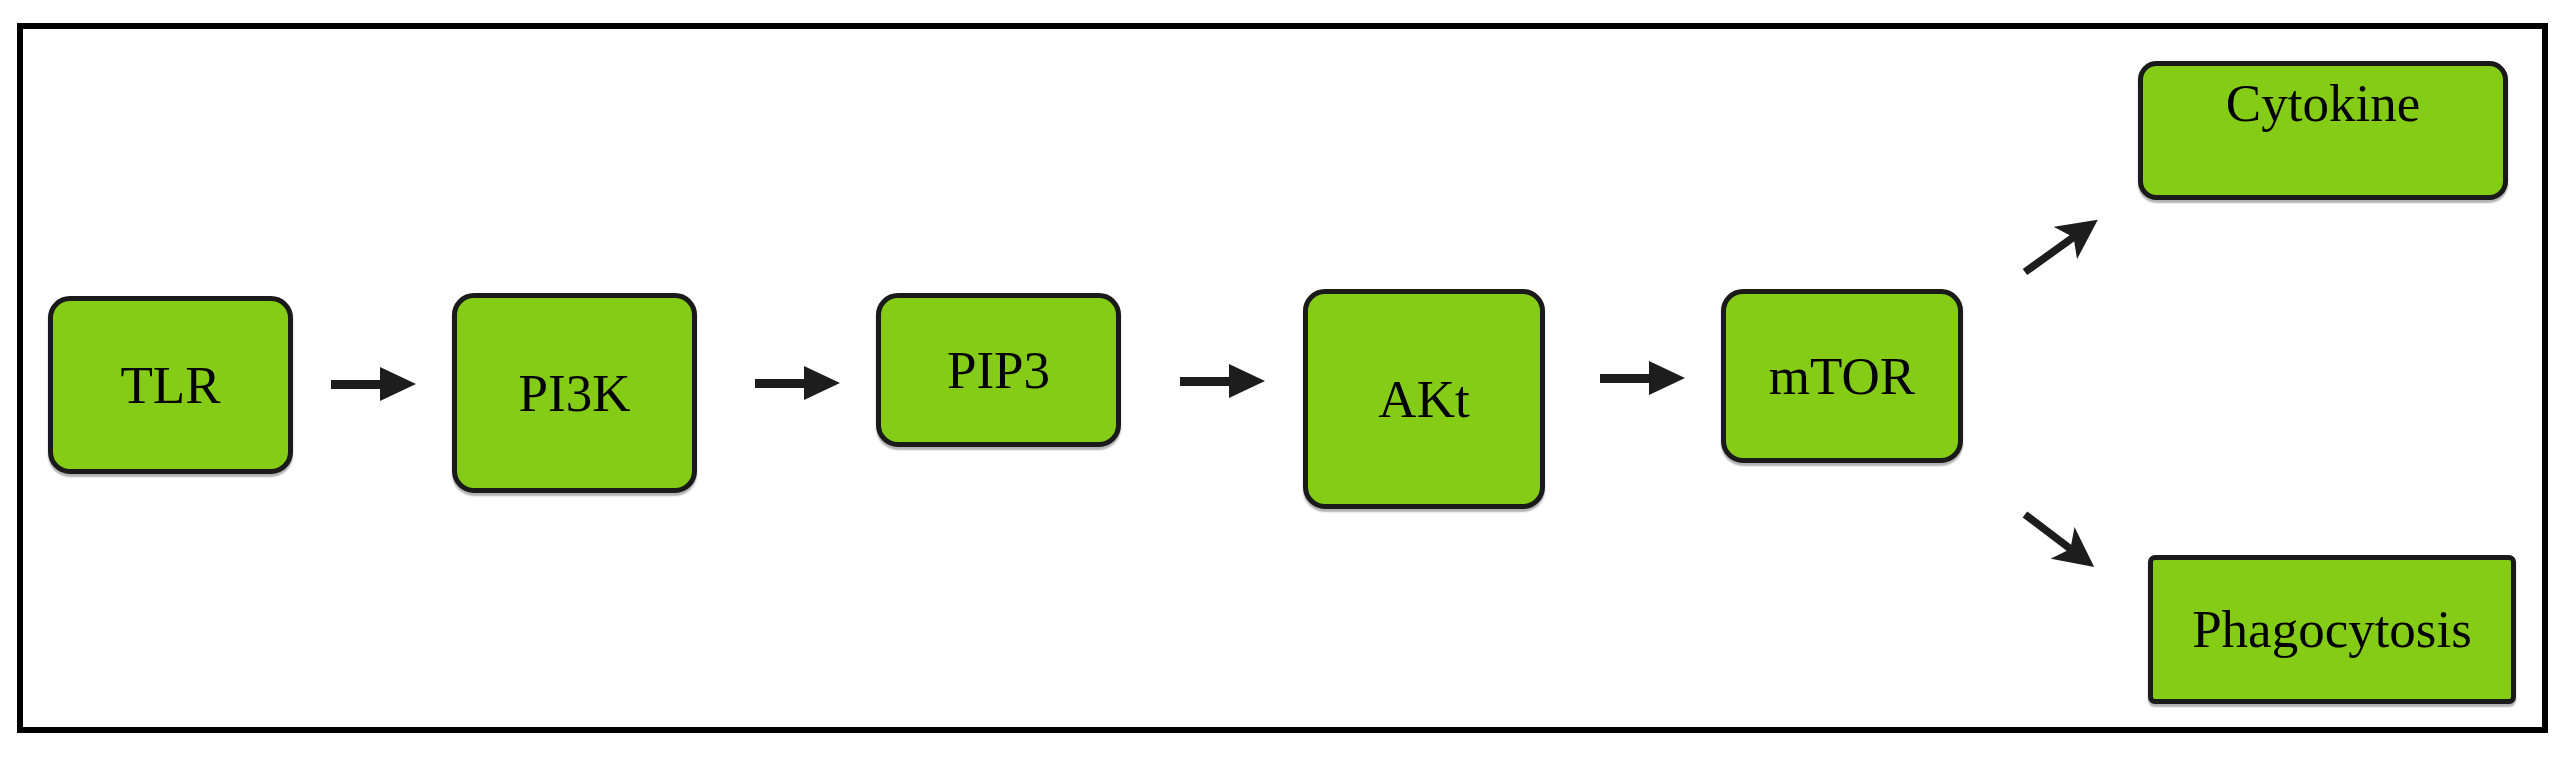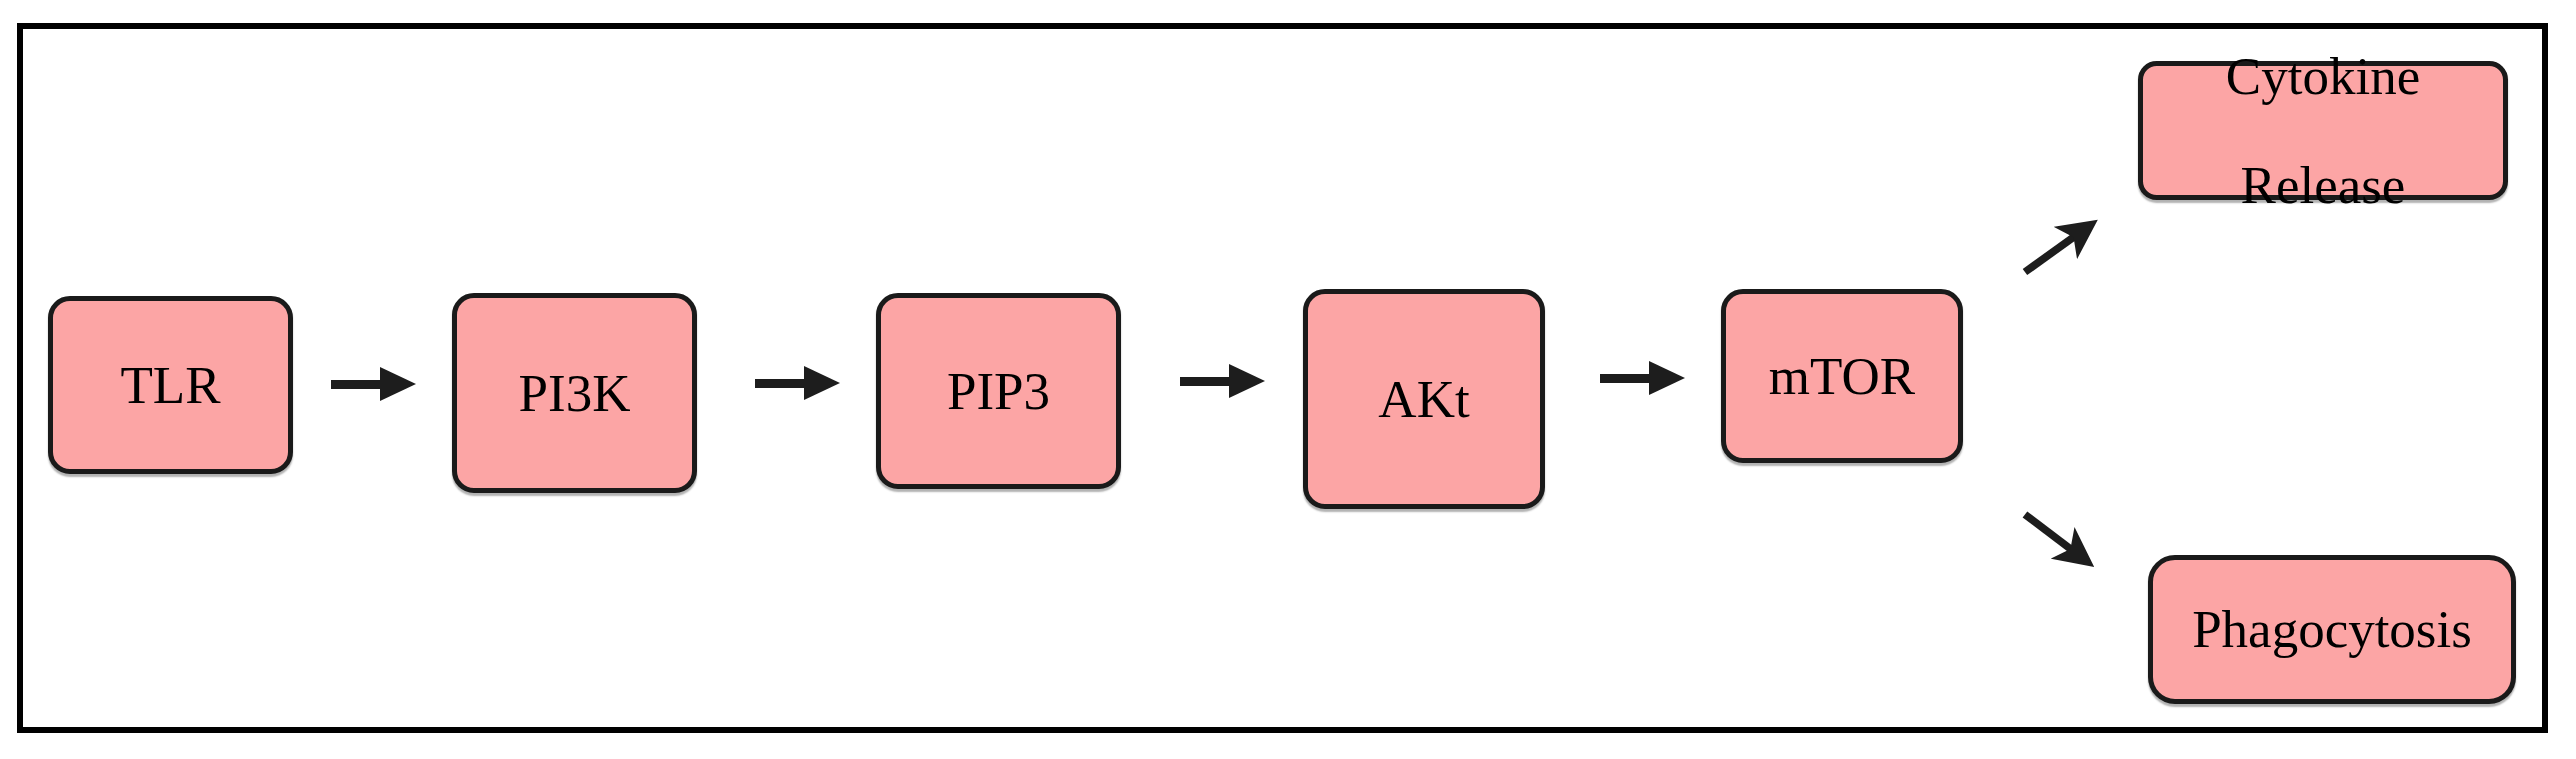--- a/index.html
+++ b/index.html
@@ -30,21 +30,21 @@
     height: 710px;
     border: 6px solid #000000;
     box-sizing: border-box;
     background: transparent;
   }
 
   
   .node {
     position: absolute;
     box-sizing: border-box;
-    background: #fca5a5;
+    background: #84cc16;
     border: 5.1px solid #1a1a1a;
     border-radius: 22px;
     display: flex;
     align-items: center;
     justify-content: center;
     text-align: center;
     color: #000000;
     line-height: 1.02;
     box-shadow: 0 2.6px 1.7px rgba(0,0,0,0.30);
   }
@@ -101,40 +101,39 @@
   <div class="frame"></div>
 
   <div class="node node-main" style="left:48px; top:296px; width:245px; height:178px;">
     <span>TLR</span>
   </div>
 
   <div class="node node-main" style="left:452px; top:293px; width:245px; height:200px;">
     <span>PI3K</span>
   </div>
 
-  <div class="node node-main" style="left:876px; top:293px; width:245px; height:196px;">
+  <div class="node node-main" style="left:876px; top:293px; width:245px; height:154px;">
     <span>PIP3</span>
   </div>
 
   <div class="node node-main" style="left:1303px; top:289px; width:242px; height:220px;">
     <span>AKt</span>
   </div>
 
   <div class="node node-main" style="left:1721px; top:289px; width:242px; height:174px;">
     <span>mTOR</span>
   </div>
 
   <div class="node node-output" style="left:2138px; top:61px; width:370px; height:139px; border-radius:18.7px;">
     <span>
       <span>Cytokine</span><br>
-      <span>Release</span>
     </span>
   </div>
 
-  <div class="node node-output" style="left:2148px; top:555px; width:368px; height:149px; border-radius:27px;">
+  <div class="node node-output" style="left:2148px; top:555px; width:368px; height:149px; border-radius:7px;">
     <span>Phagocytosis</span>
   </div>
 
   <div class="arrow-h" style="left:331px; top:367px; width:87px;">
     <div class="shaft"></div>
     <div class="head"></div>
   </div>
 
   <div class="arrow-h" style="left:755px; top:366px; width:87px;">
     <div class="shaft"></div>

